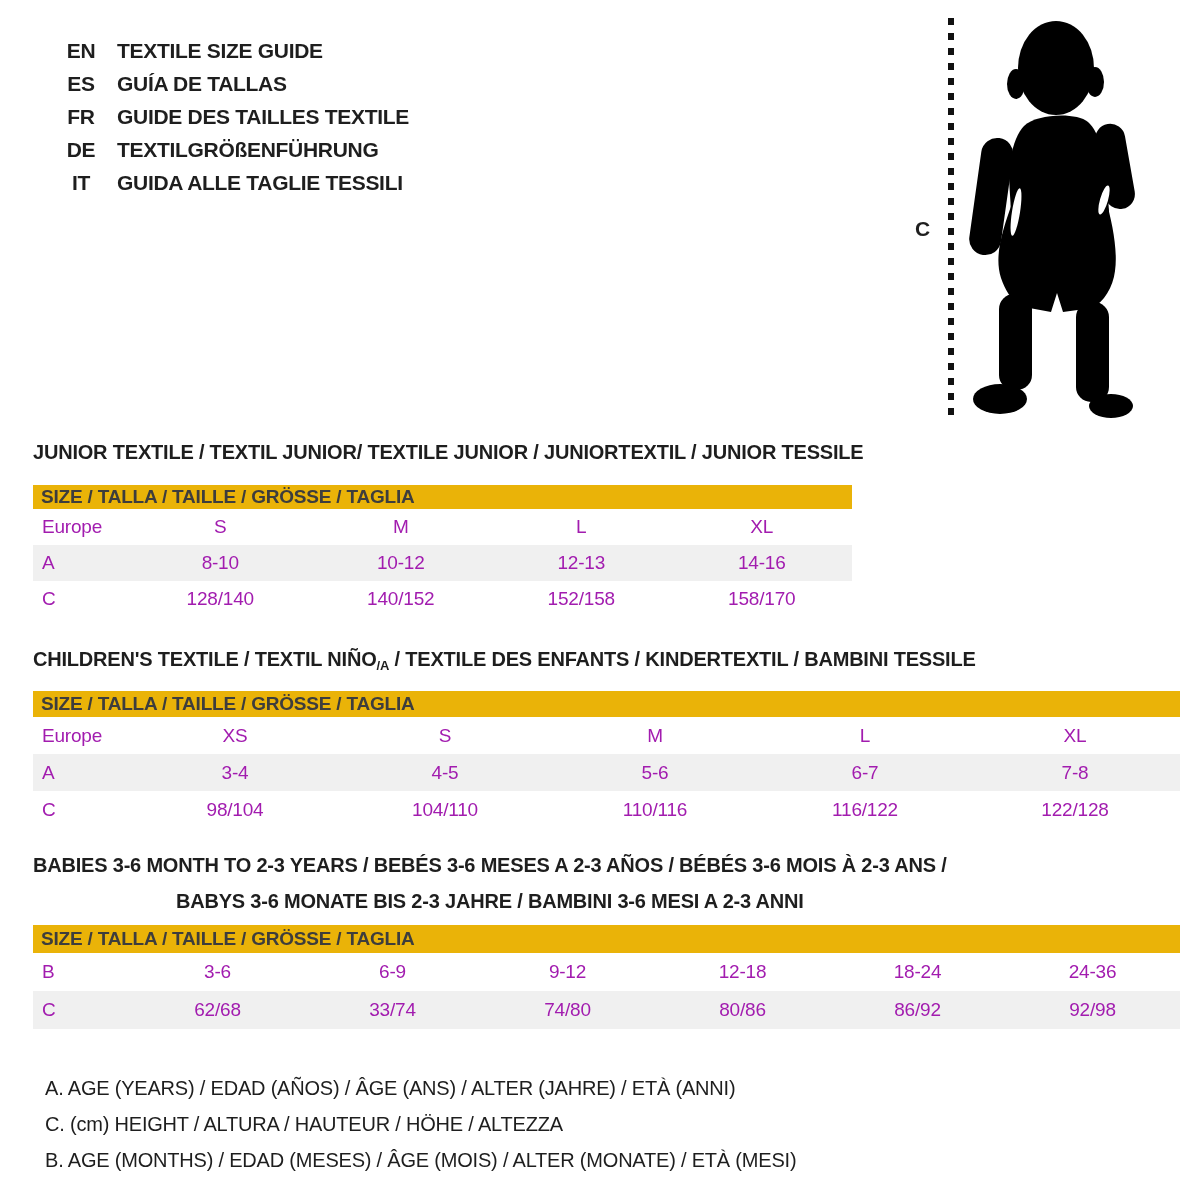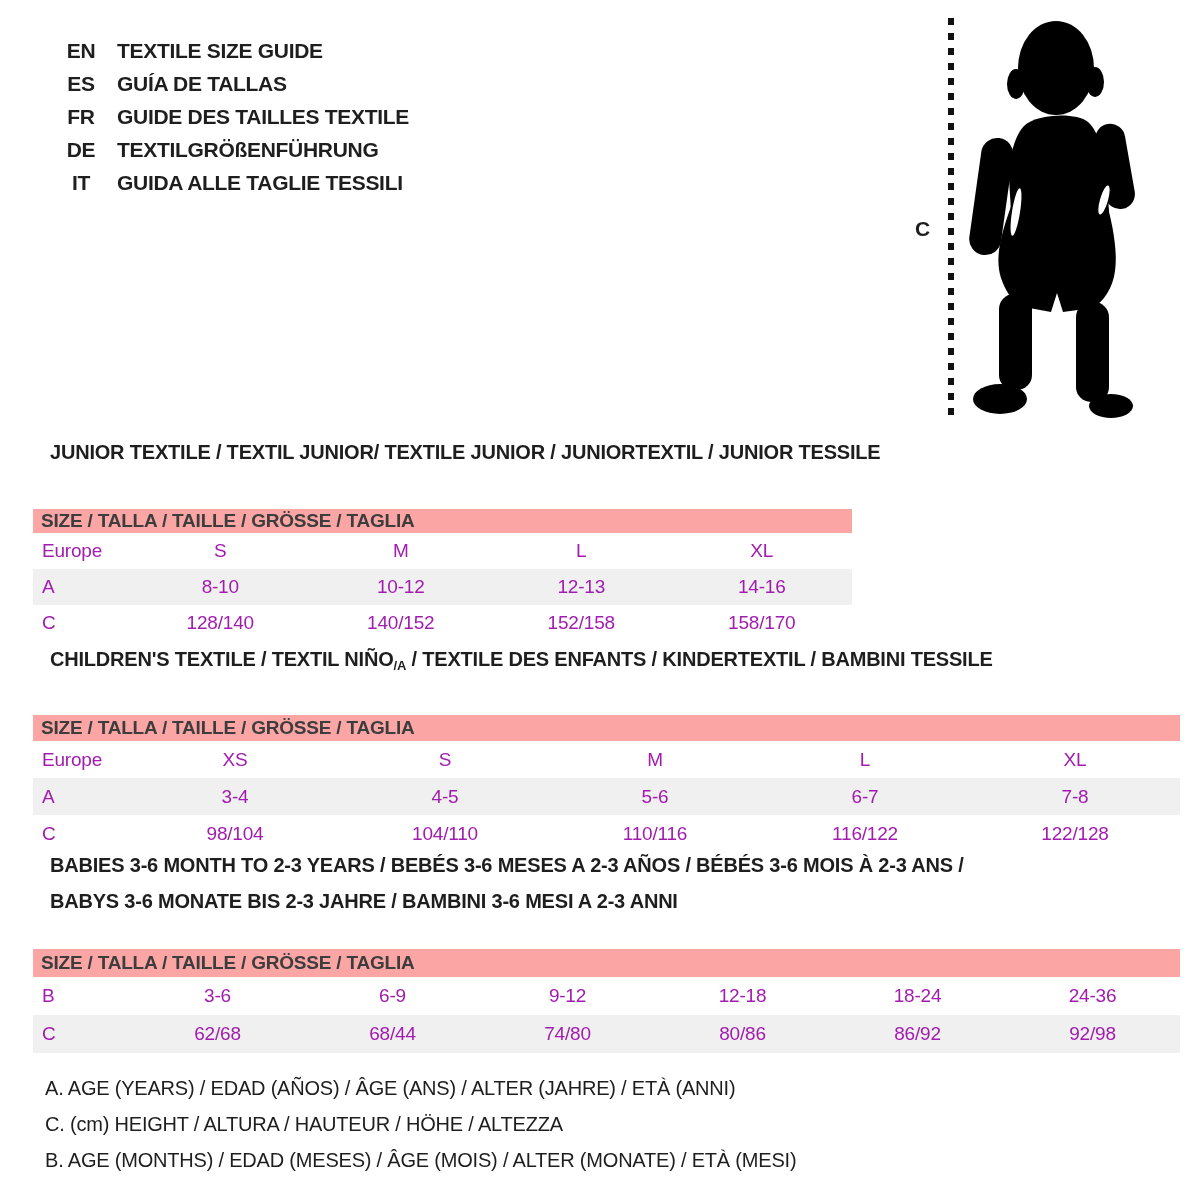--- a/index.html
+++ b/index.html
@@ -16,33 +16,33 @@
 
   
   .dash-line{position:absolute;left:948px;top:18px;width:6px;height:397px;
     background:repeating-linear-gradient(to bottom,#111 0 7px,transparent 7px 15px);}
   .measure-label{position:absolute;left:915px;top:217px;font-size:21px;font-weight:bold;}
   .baby{position:absolute;left:966px;top:16px;width:176px;height:402px;}
   .baby .ink{fill:#000000;}
   .baby .cut{fill:#ffffff;}
 
   
-  .sec-title{position:absolute;left:50px;font-size:20px;font-weight:bold;letter-spacing:-0.2px;line-height:36px;white-space:nowrap;}
+  .sec-title{position:absolute;left:33px;font-size:20px;font-weight:bold;letter-spacing:-0.2px;line-height:36px;white-space:nowrap;text-align:center;}
   .sec-title .sub{font-size:13px;vertical-align:-4px;}
   .ttl-0{top:434px;}
   .ttl-1{top:641px;}
   .ttl-2{top:847px;}
 
   
   .size-table{position:absolute;left:33px;}
   .tbl-0{top:485px;width:819px;--barh:24px;--rowh:36px;}
   .tbl-1{top:691px;width:1147px;--barh:26px;--rowh:37px;}
   .tbl-2{top:925px;width:1147px;--barh:28px;--rowh:38px;}
-  .size-bar{background:#fca5a5;color:#3d3d3d;height:var(--barh);display:flex;align-items:center;
-    padding-left:8px;font-size:19px;font-weight:bold;letter-spacing:-0.2px;margin-top:24px;}
+  .size-bar{background:#eab308;color:#3d3d3d;height:var(--barh);display:flex;align-items:center;
+    padding-left:8px;font-size:19px;font-weight:bold;letter-spacing:-0.2px;}
   .trow{display:grid;align-items:center;height:var(--rowh);font-size:19px;letter-spacing:-0.2px;color:#a21caf;}
   .trow .rlabel{padding-left:9px;text-align:left;}
   .trow .cell{text-align:center;}
   .trow.shaded{background:#f0f0f0;}
 
   
   .legend{position:absolute;left:45px;top:1070px;font-size:20px;font-weight:normal;line-height:36px;letter-spacing:-0.2px;}
 </style>
 </head>
 <body>
@@ -166,21 +166,21 @@
           <div class="cell">3-6</div>
           <div class="cell">6-9</div>
           <div class="cell">9-12</div>
           <div class="cell">12-18</div>
           <div class="cell">18-24</div>
           <div class="cell">24-36</div>
         </div>
         <div class="trow shaded" style="grid-template-columns: 97px repeat(6, 1fr);">
           <div class="rlabel">C</div>
           <div class="cell">62/68</div>
-          <div class="cell">68/44</div>
+          <div class="cell">33/74</div>
           <div class="cell">74/80</div>
           <div class="cell">80/86</div>
           <div class="cell">86/92</div>
           <div class="cell">92/98</div>
         </div>
       </section>
     </div>
 
   <footer class="legend">
       <div class="legend-line">A. AGE (YEARS) / EDAD (AÑOS) / ÂGE (ANS) / ALTER (JAHRE) / ETÀ (ANNI)</div>

